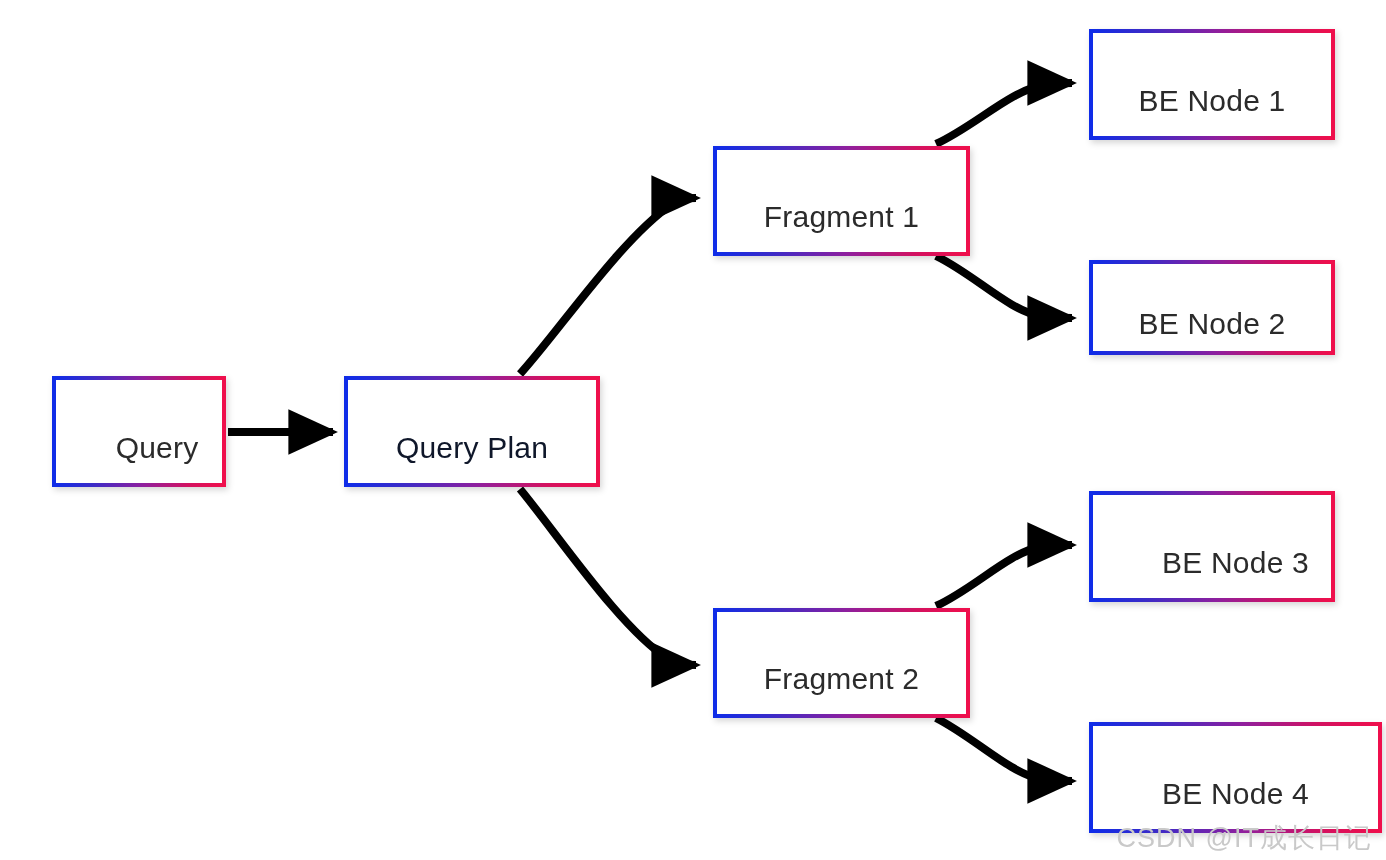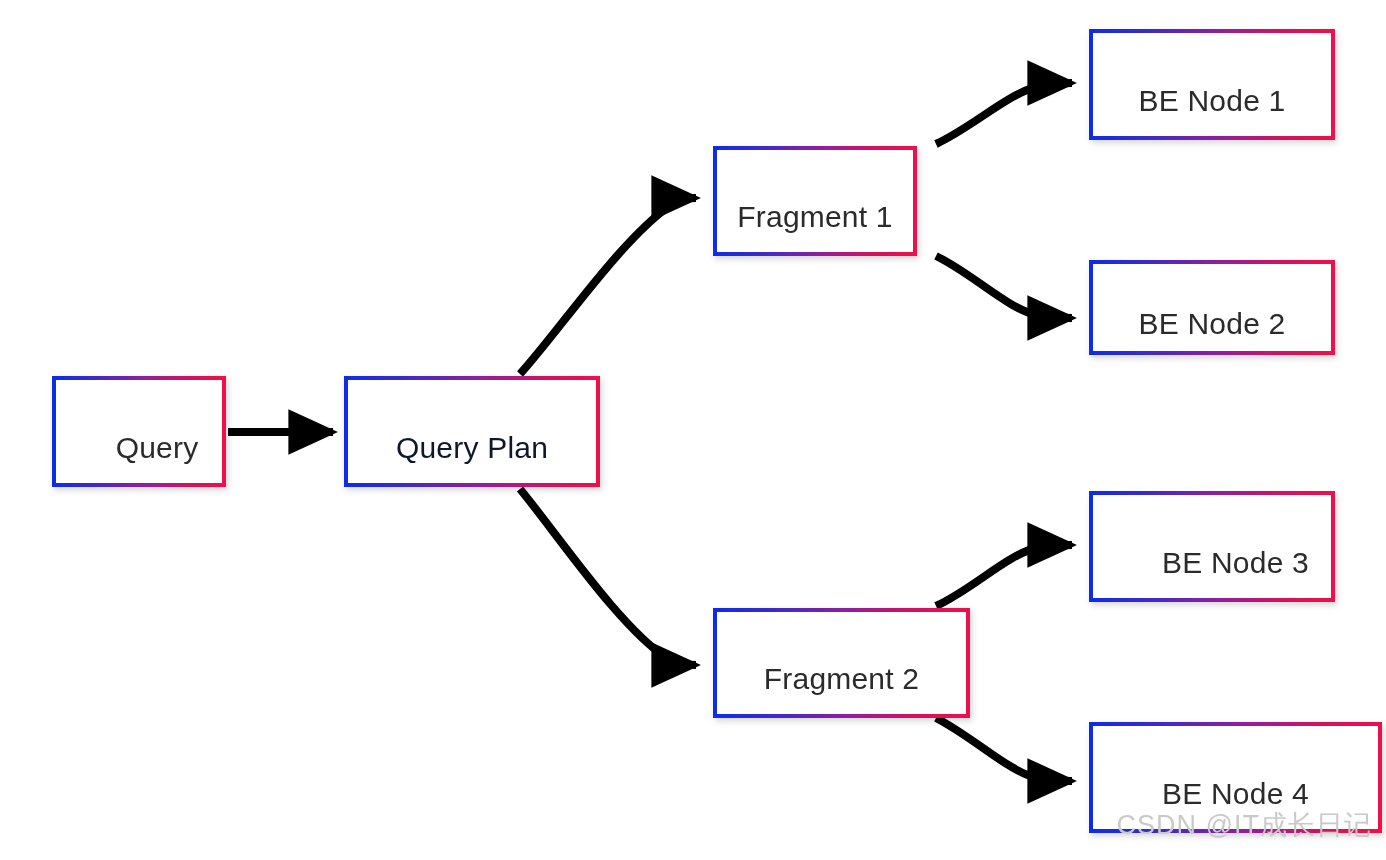--- a/index.html
+++ b/index.html
@@ -43,21 +43,21 @@
     font-size: 30px;
     color: #2b2b2b;
     letter-spacing: 0.2px;
     white-space: nowrap;
     line-height: 1;
     margin-top: 32px;
   }
   #watermark {
     position: absolute;
     right: 14px;
-    bottom: 17px;
+    bottom: 4px;
     font-family: "Liberation Sans", sans-serif;
     font-size: 27px;
     color: #c9c9c9;
     white-space: nowrap;
     z-index: 6;
     pointer-events: none;
     letter-spacing: 1px;
   }
 </style>
 </head>
@@ -88,21 +88,21 @@
   </svg>
 
   <div class="node" style="left: 52px; top: 376px; width: 174px; height: 111px; border-image-source: linear-gradient(90deg, rgb(15, 44, 232) 0%, rgb(58, 43, 200) 22%, rgb(142, 31, 158) 52%, rgb(212, 17, 95) 80%, rgb(239, 15, 76) 100%); background: rgb(255, 255, 255); padding-left: 36px;">
     <span class="node-label" style="color: rgb(43, 43, 43);">Query</span>
   </div>
 
   <div class="node" style="left: 344px; top: 376px; width: 256px; height: 111px; border-image-source: linear-gradient(90deg, rgb(15, 44, 232) 0%, rgb(58, 43, 200) 22%, rgb(142, 31, 158) 52%, rgb(212, 17, 95) 80%, rgb(239, 15, 76) 100%); background: rgb(255, 255, 255);">
     <span class="node-label" style="color: #0f172a;">Query Plan</span>
   </div>
 
-  <div class="node" style="left: 713px; top: 146px; width: 204px; height: 110px; border-image-source: linear-gradient(90deg, rgb(15, 44, 232) 0%, rgb(58, 43, 200) 22%, rgb(142, 31, 158) 52%, rgb(212, 17, 95) 80%, rgb(239, 15, 76) 100%); background: rgb(255, 255, 255); align-items: center;">
+  <div class="node" style="left: 713px; top: 146px; width: 257px; height: 110px; border-image-source: linear-gradient(90deg, rgb(15, 44, 232) 0%, rgb(58, 43, 200) 22%, rgb(142, 31, 158) 52%, rgb(212, 17, 95) 80%, rgb(239, 15, 76) 100%); background: rgb(255, 255, 255); align-items: center;">
     <span class="node-label" style="color: rgb(43, 43, 43);">Fragment 1</span>
   </div>
 
   <div class="node" style="left: 713px; top: 608px; width: 257px; height: 110px; border-image-source: linear-gradient(90deg, rgb(15, 44, 232) 0%, rgb(58, 43, 200) 22%, rgb(142, 31, 158) 52%, rgb(212, 17, 95) 80%, rgb(239, 15, 76) 100%); background: rgb(255, 255, 255); justify-content: center;">
     <span class="node-label" style="color: rgb(43, 43, 43);">Fragment 2</span>
   </div>
 
   <div class="node" style="left: 1089px; top: 29px; width: 246px; height: 111px; border-image-source: linear-gradient(90deg, rgb(15, 44, 232) 0%, rgb(58, 43, 200) 22%, rgb(142, 31, 158) 52%, rgb(212, 17, 95) 80%, rgb(239, 15, 76) 100%); background: rgb(255, 255, 255);">
     <span class="node-label" style="color: rgb(43, 43, 43);">BE Node 1</span>
   </div>

